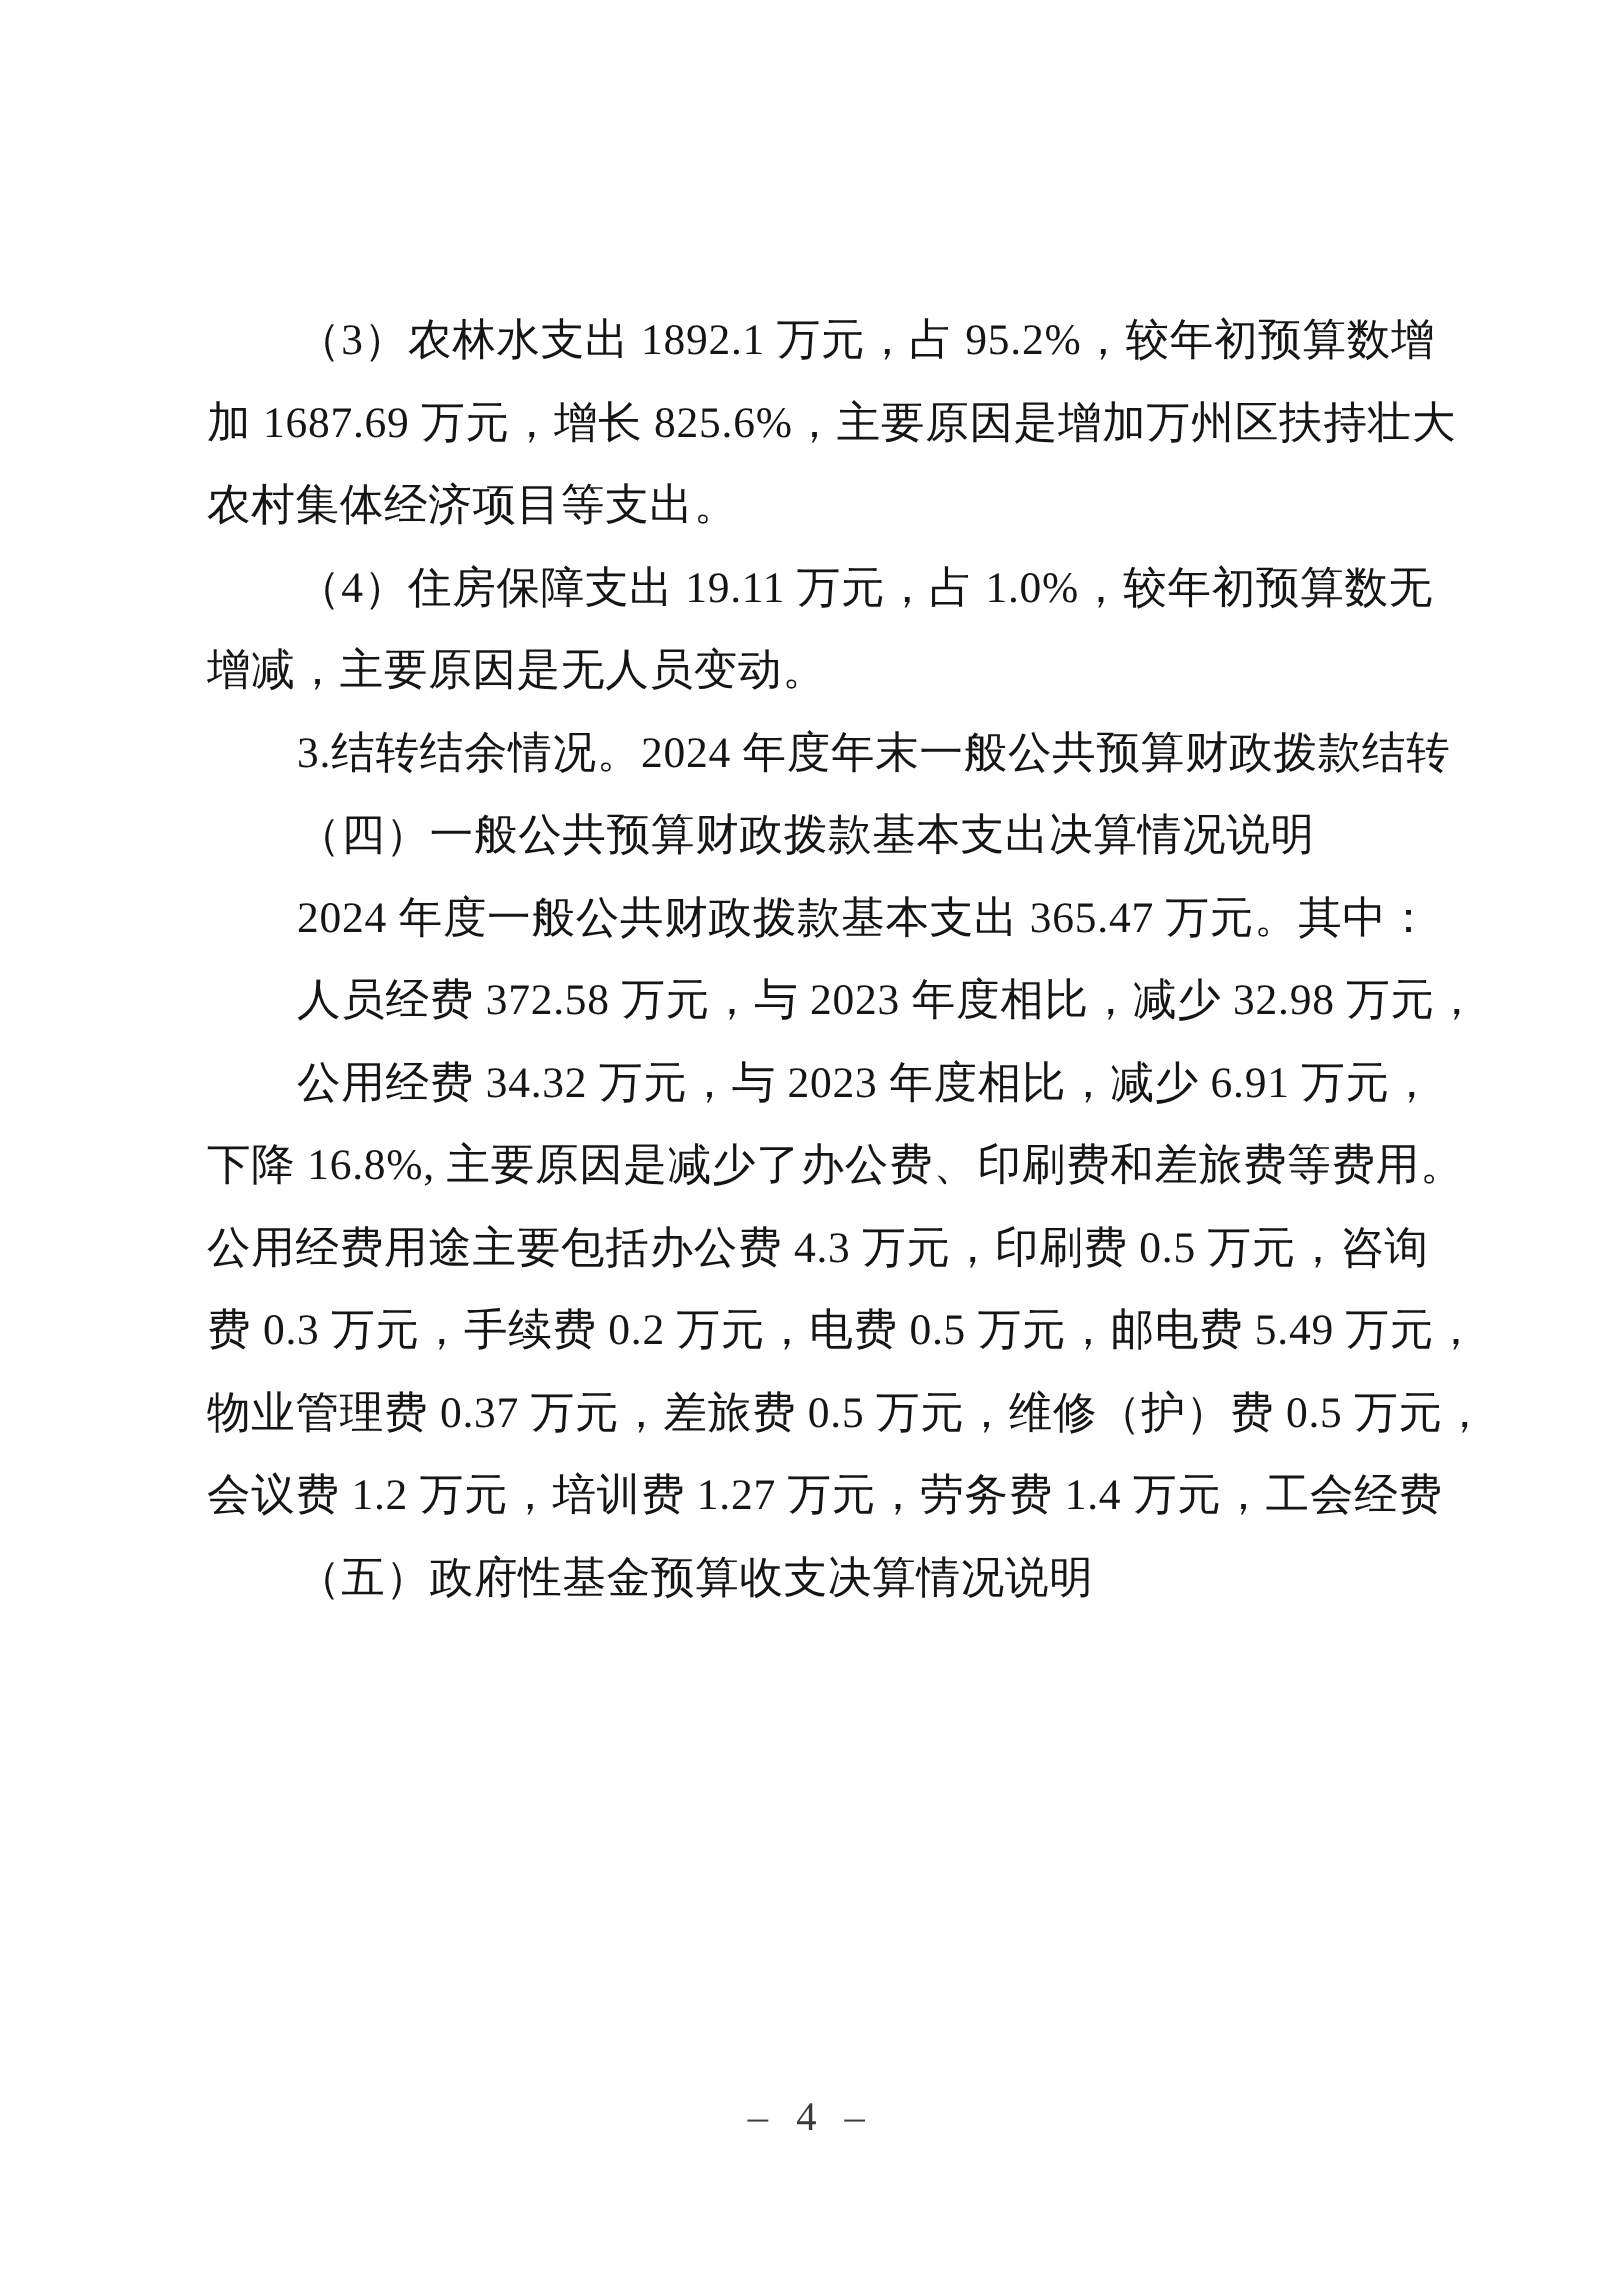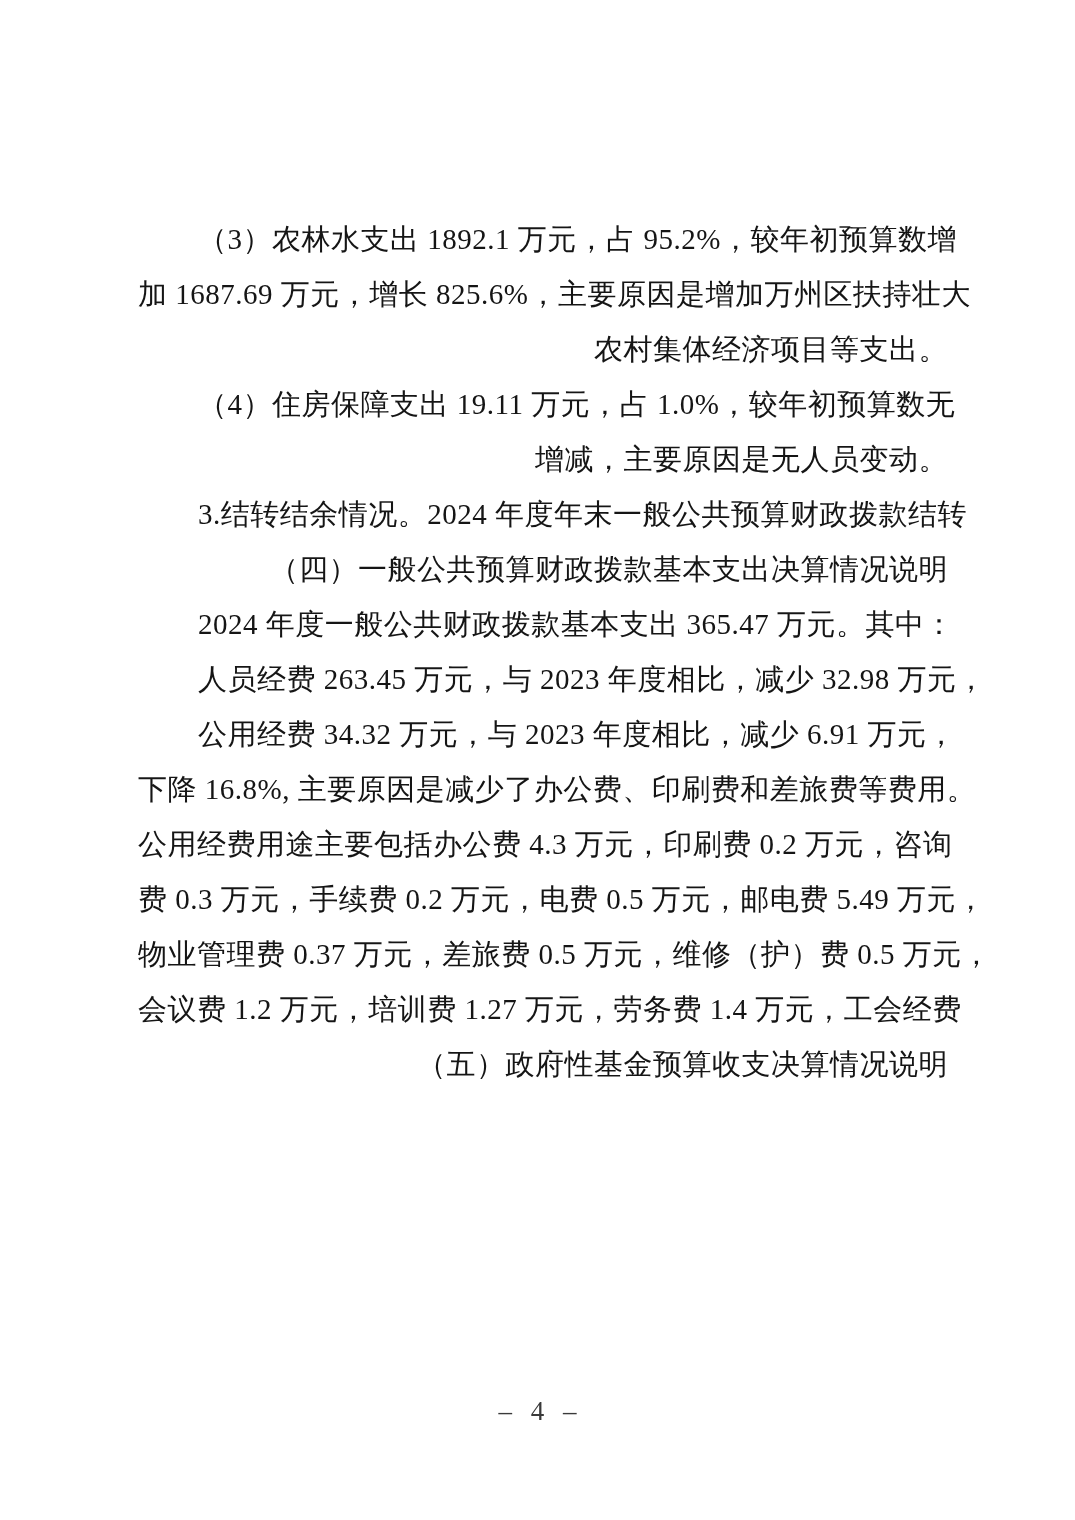--- a/index.html
+++ b/index.html
@@ -12,29 +12,29 @@
     width: 1075px;
     height: 1520px;
     background: #ffffff;
     overflow: hidden;
     font-family: "Liberation Serif", "DejaVu Serif", serif;
     color: #151515;
   }
   .content {
     position: absolute;
     left: 138px;
-    top: 212px;
+    top: 200px;
     width: 810px;
   }
   .line {
     font-size: 29px;
     line-height: 55px;
     height: 55px;
     white-space: nowrap;
-    text-align: right;
+    text-align: left;
     letter-spacing: 0.5px;
   }
   .just {
     text-align: justify;
     text-align-last: justify;
   }
   .indent {
     text-indent: 60px;
   }
   .bold {
@@ -57,24 +57,24 @@
 <div class="page">
   <div class="content">
     <div class="line indent just">（3）农林水支出 1892.1 万元，占 95.2%，较年初预算数增</div>
     <div class="line just">加 1687.69 万元，增长 825.6%，主要原因是增加万州区扶持壮大</div>
     <div class="line">农村集体经济项目等支出。</div>
     <div class="line indent just">（4）住房保障支出 19.11 万元，占 1.0%，较年初预算数无</div>
     <div class="line">增减，主要原因是无人员变动。</div>
     <div class="line indent just">3.结转结余情况。2024 年度年末一般公共预算财政拨款结转</div>
     <div class="line indent bold">（四）一般公共预算财政拨款基本支出决算情况说明</div>
     <div class="line indent just">2024 年度一般公共财政拨款基本支出 365.47 万元。其中：</div>
-    <div class="line indent just">人员经费 263.45 万元，与 2023 年度相比，减少 32.98 万元，</div>
+    <div class="line indent just">人员经费 372.58 万元，与 2023 年度相比，减少 32.98 万元，</div>
     <div class="line indent just">公用经费 34.32 万元，与 2023 年度相比，减少 6.91 万元，</div>
     <div class="line just">下降 16.8%, 主要原因是减少了办公费、印刷费和差旅费等费用。</div>
-    <div class="line just">公用经费用途主要包括办公费 4.3 万元，印刷费 0.2 万元，咨询</div>
+    <div class="line just">公用经费用途主要包括办公费 4.3 万元，印刷费 0.5 万元，咨询</div>
     <div class="line just">费 0.3 万元，手续费 0.2 万元，电费 0.5 万元，邮电费 5.49 万元，</div>
     <div class="line just">物业管理费 0.37 万元，差旅费 0.5 万元，维修（护）费 0.5 万元，</div>
     <div class="line just">会议费 1.2 万元，培训费 1.27 万元，劳务费 1.4 万元，工会经费</div>
     <div class="line indent bold">（五）政府性基金预算收支决算情况说明</div>
   </div>
 
   <div class="footer">– 4 –</div>
 </div>
 
 </body></html>

